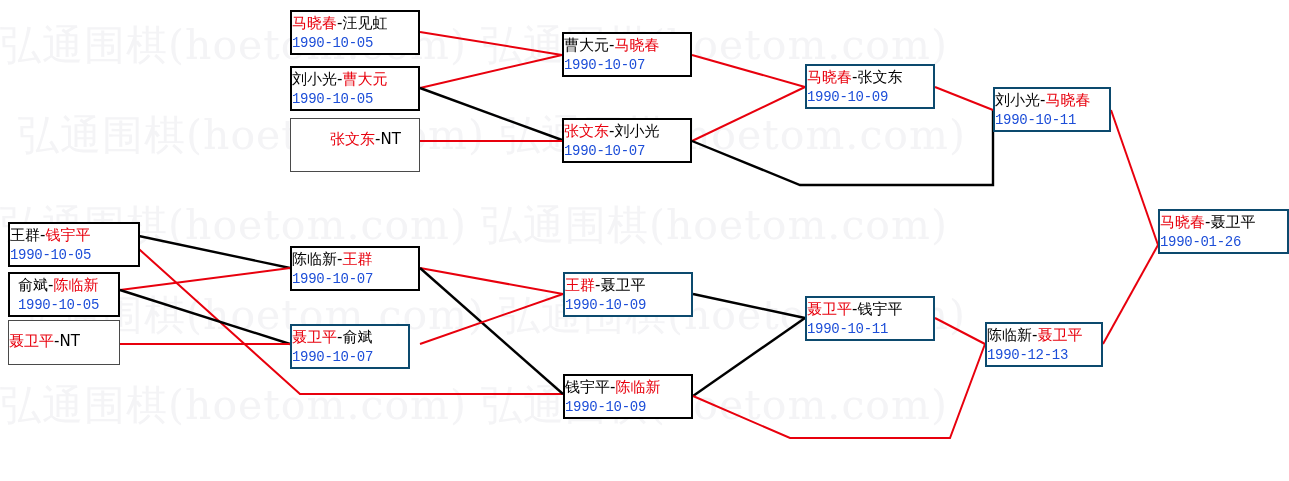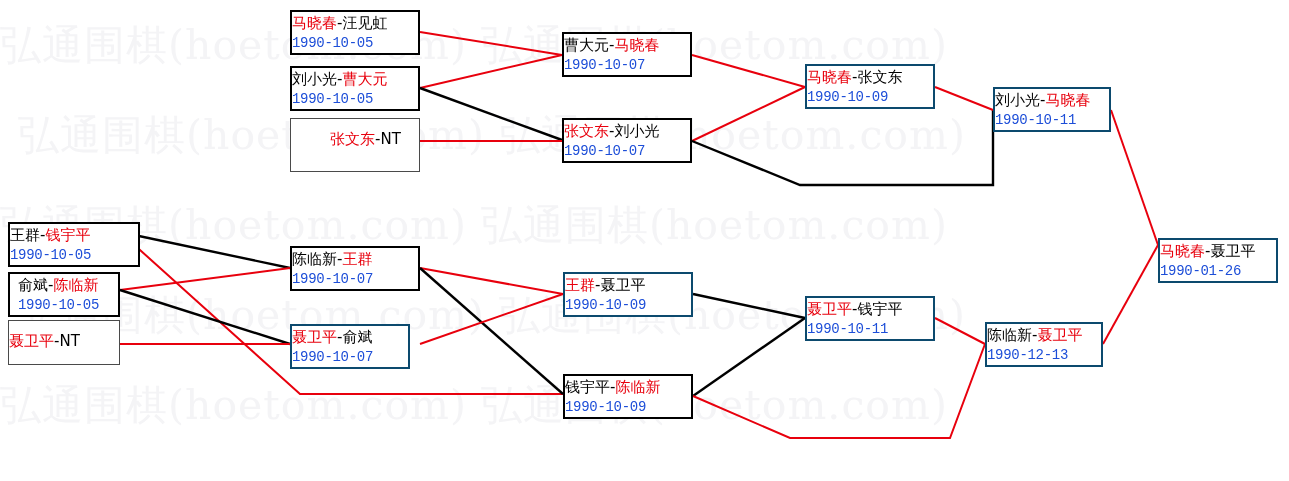--- a/index.html
+++ b/index.html
@@ -179,19 +179,19 @@
         <span class="date">1990-10-09</span>
       </div>
       <div class="match-box thin" style="left: 805px; top: 296px; width: 130px; height: 45px;">
         <span class="pairing"><span class="p-red">聂卫平</span><span class="dash">-</span><span class="p-black">钱宇平</span></span>
         <span class="date">1990-10-11</span>
       </div>
       <div class="match-box thin" style="left: 985px; top: 322px; width: 118px; height: 45px;">
         <span class="pairing"><span class="p-black">陈临新</span><span class="dash">-</span><span class="p-red">聂卫平</span></span>
         <span class="date">1990-12-13</span>
       </div>
-      <div class="match-box thin" style="left: 1158px; top: 238px; width: 120px; height: 45px;">
+      <div class="match-box thin" style="left: 1158px; top: 209px; width: 131px; height: 45px;">
         <span class="pairing"><span class="p-red">马晓春</span><span class="dash">-</span><span class="p-black">聂卫平</span></span>
         <span class="date">1990-01-26</span>
       </div>
     </div>
 
 </div>
 
 </body></html>

